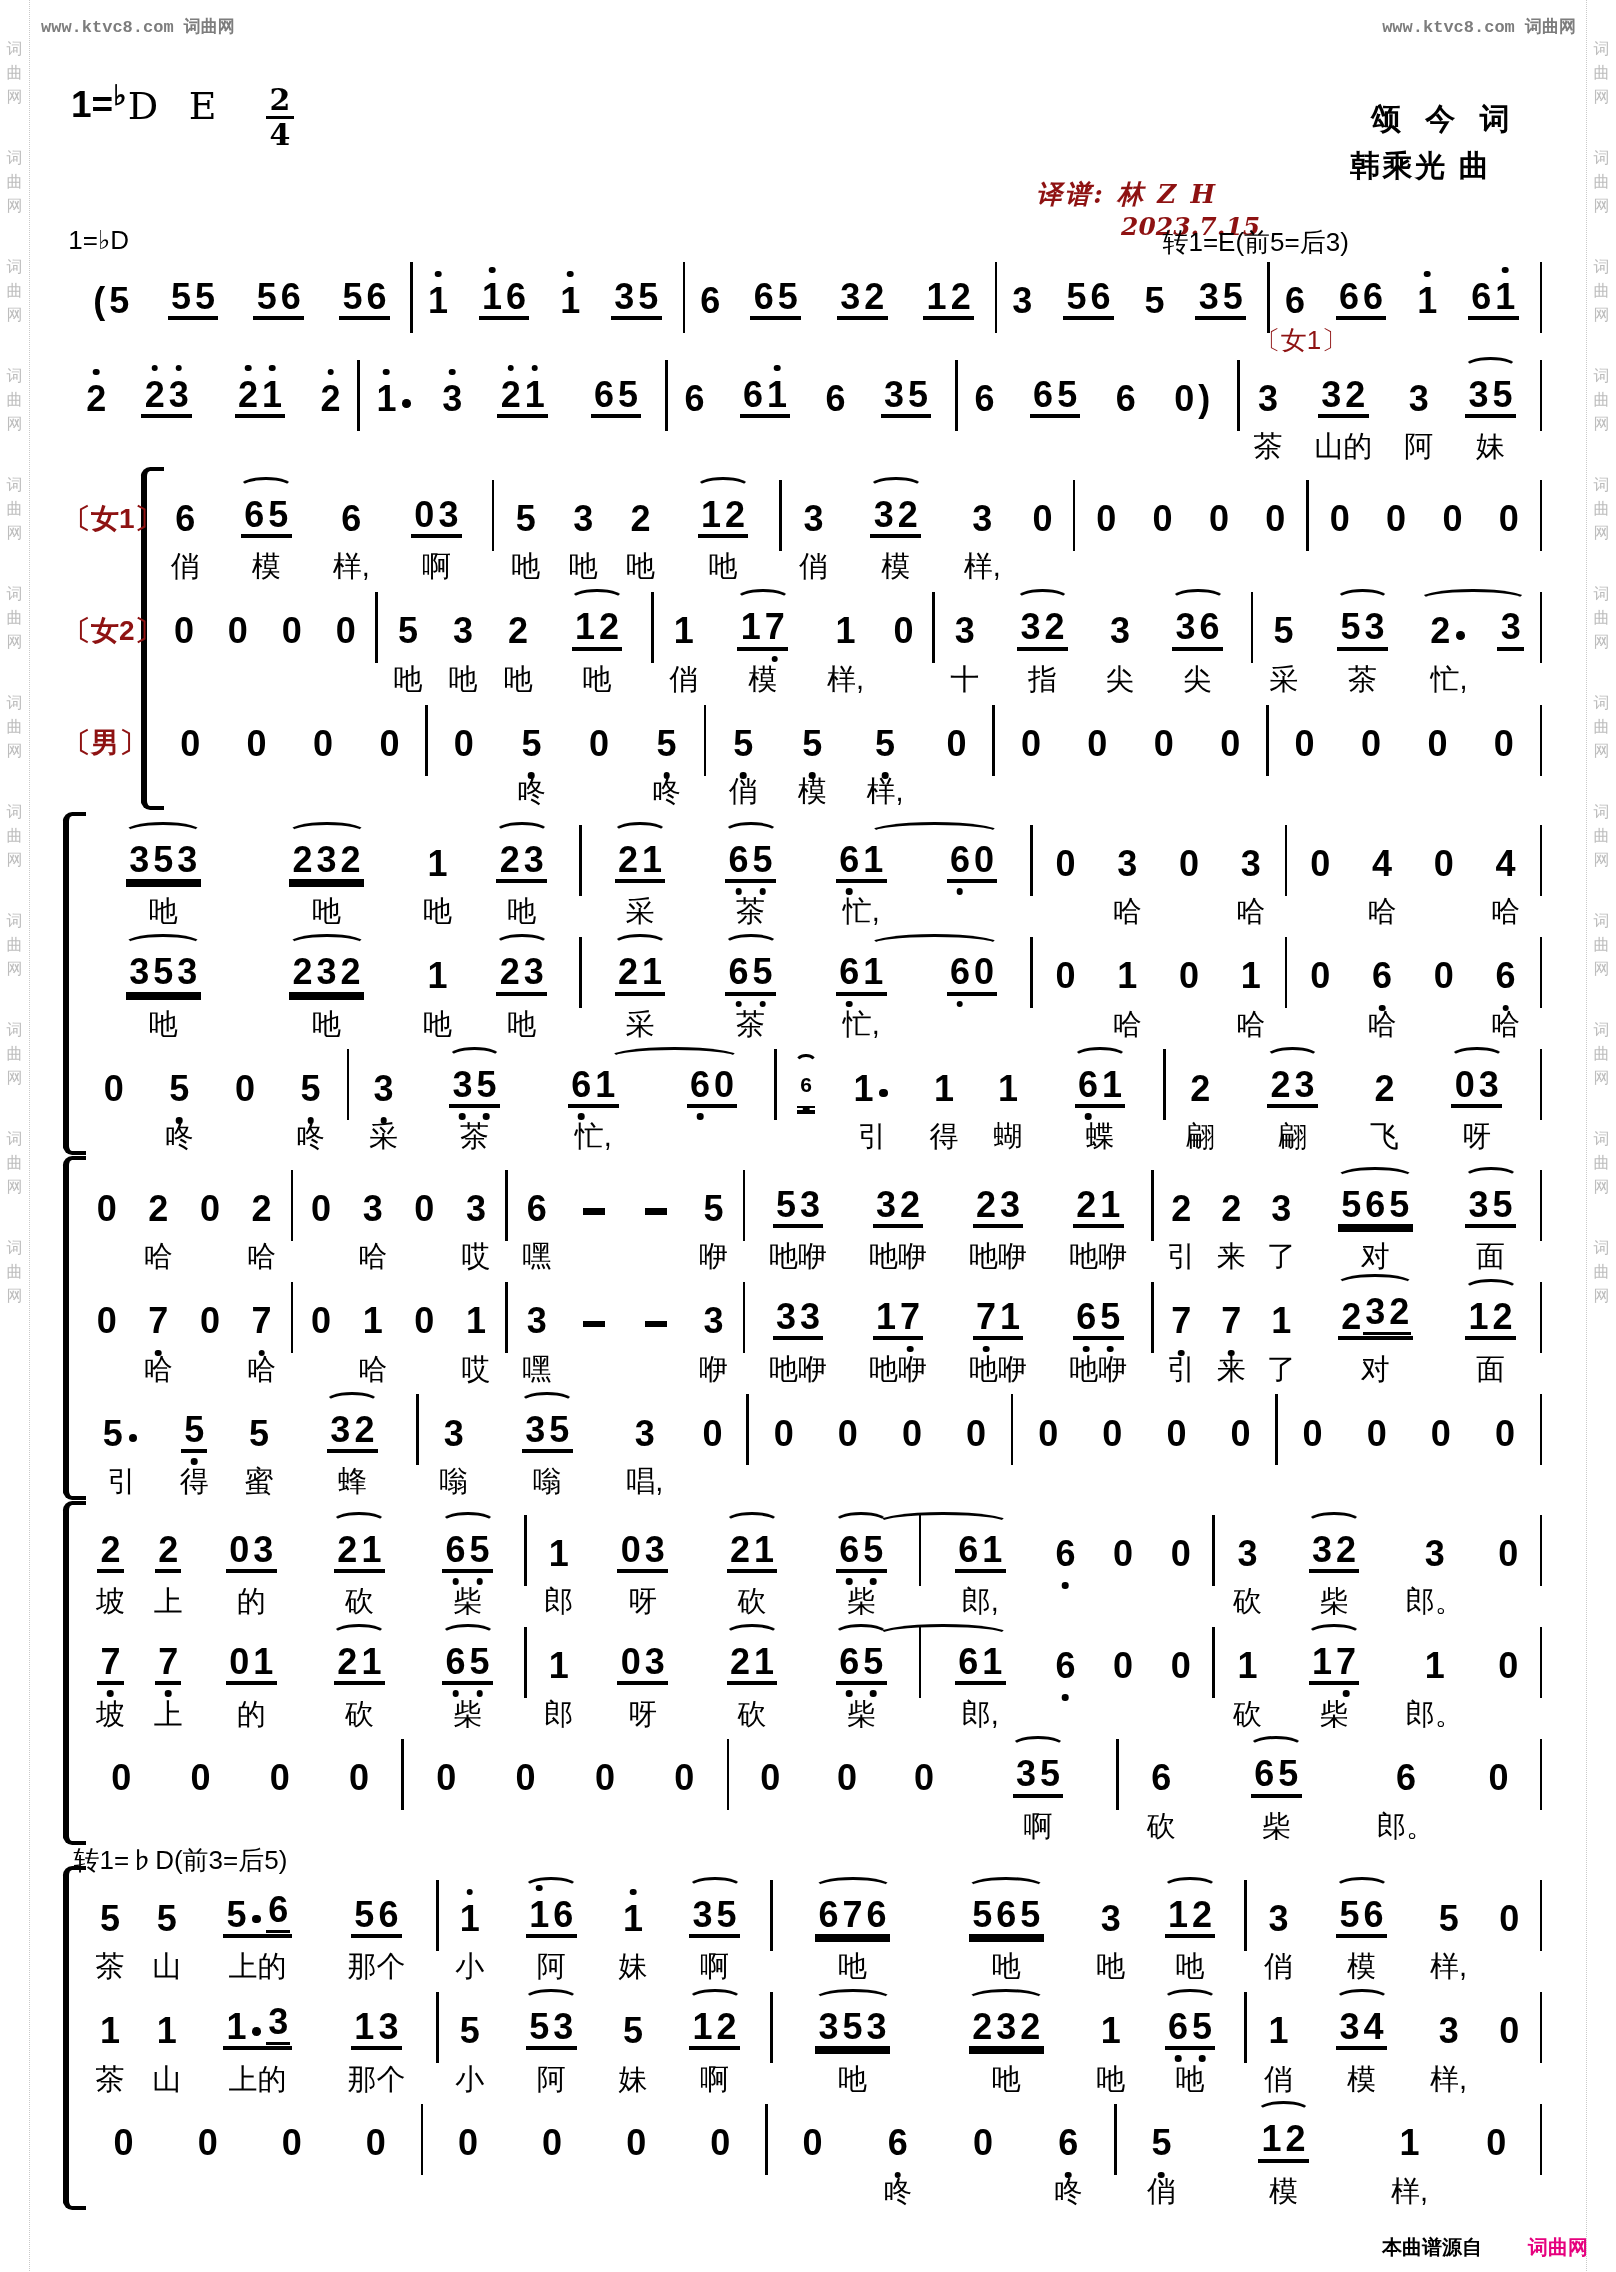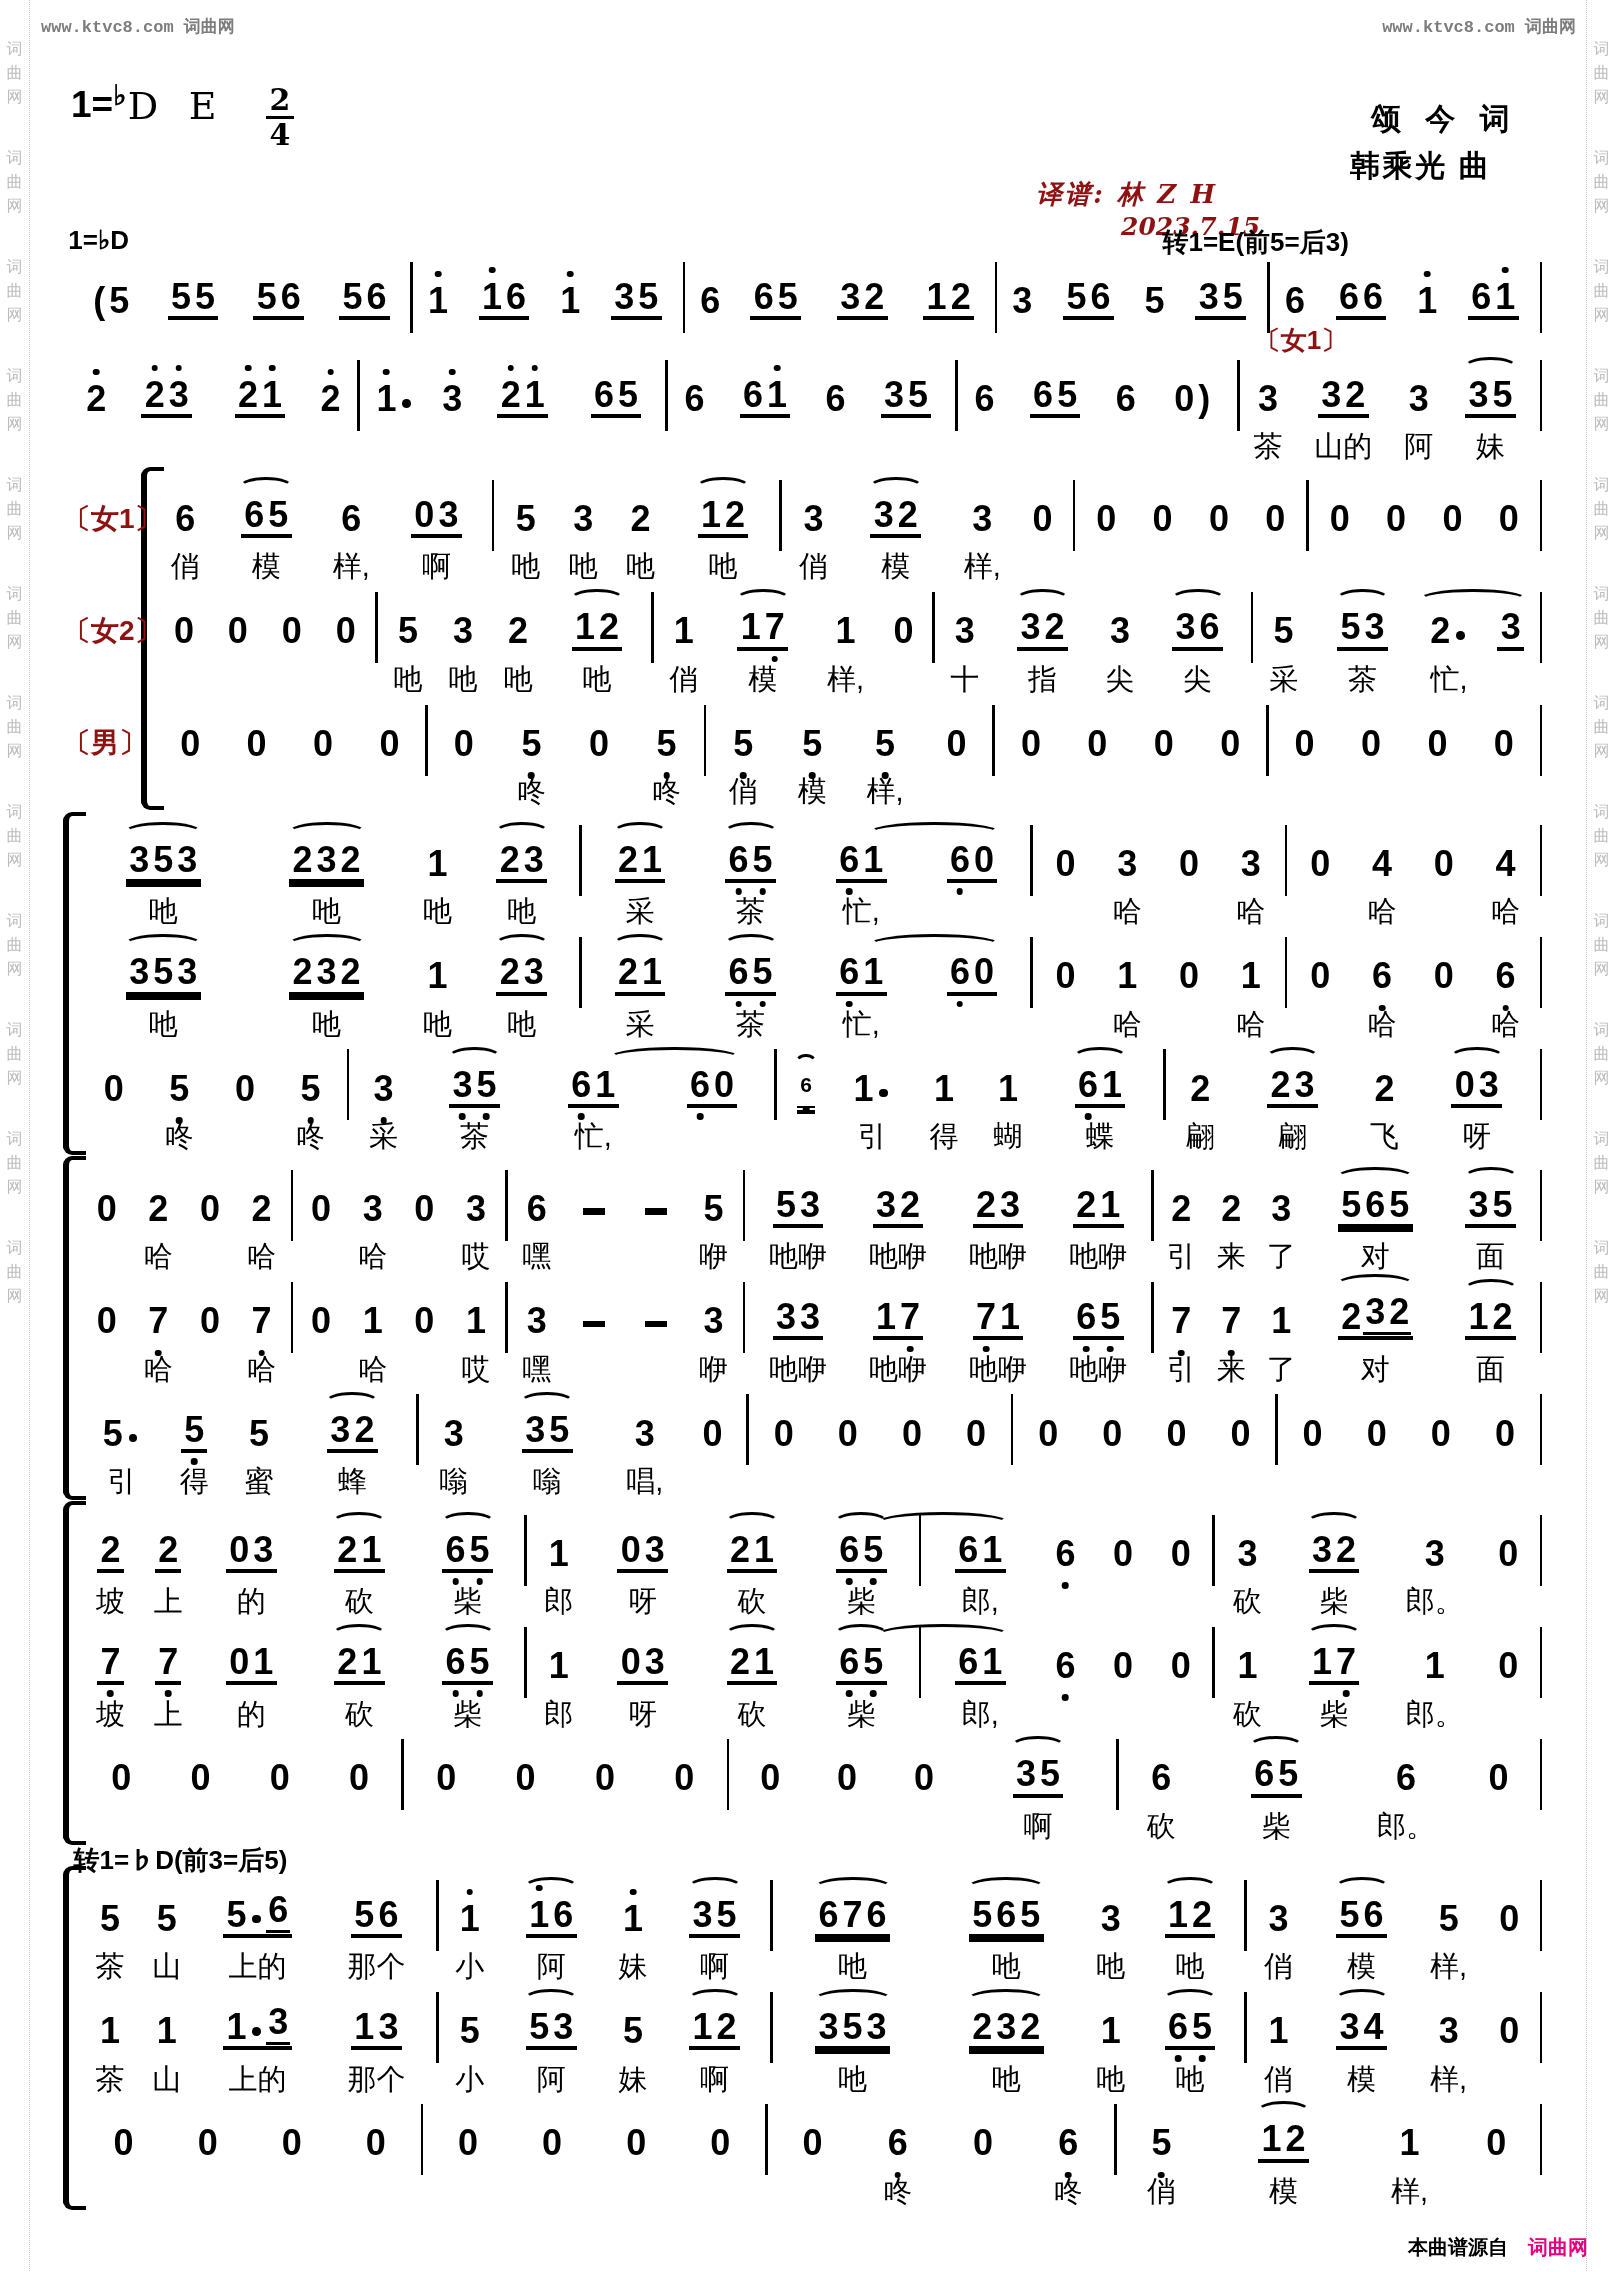--- a/index.html
+++ b/index.html
@@ -58,24 +58,24 @@
   .ch.xbeam{border-bottom:3.3px solid #000;padding-bottom:2px;}
   .ch .dot{position:absolute;left:50%;transform:translateX(-50%);width:6.6px;height:6.6px;border-radius:50%;background:#000;}
   .ch .dot.above{top:-12px;}
   .ch .dot.below{bottom:-17px;}
   .aug{width:8.6px;height:8.6px;border-radius:50%;background:#000;margin:0 5.3px 9.2px 4px;}
   .dash{width:22.4px;height:6.6px;background:#000;margin:0 6.6px 12px 6.6px;}
   .arc{position:absolute;top:-20px;left:-2.6px;right:-2.6px;height:16px;border:3.3px solid transparent;
        border-top-color:#000;border-radius:50%;}
   .arc.wide{left:-79px;right:-4px;}
   .ly{height:33px;font-size:29px;margin-top:9.2px;text-align:center;white-space:nowrap;font-weight:normal;}
-  .ann{position:absolute;top:-34px;font-size:26px;font-weight:bold;white-space:nowrap;z-index:3;}
+  .ann{position:absolute;top:-34px;font-size:26px;font-weight:normal;white-space:nowrap;z-index:3;}
   .ann.red{color:#8e1212;}
   .footer{position:absolute;right:28px;bottom:12px;font-size:20px;font-weight:bold;}
-  .footer .src{color:#000;margin-right:20px;}
+  .footer .src{color:#000;margin-right:46px;}
   .footer .brand{color:#e6007e;}
 </style>
 </head>
 <body>
 
 <div class="sidecol left">
     <div class="wmgrp">词<br>曲<br>网<br></div>
     <div class="wmgrp">词<br>曲<br>网<br></div>
     <div class="wmgrp">词<br>曲<br>网<br></div>
     <div class="wmgrp">词<br>曲<br>网<br></div>

